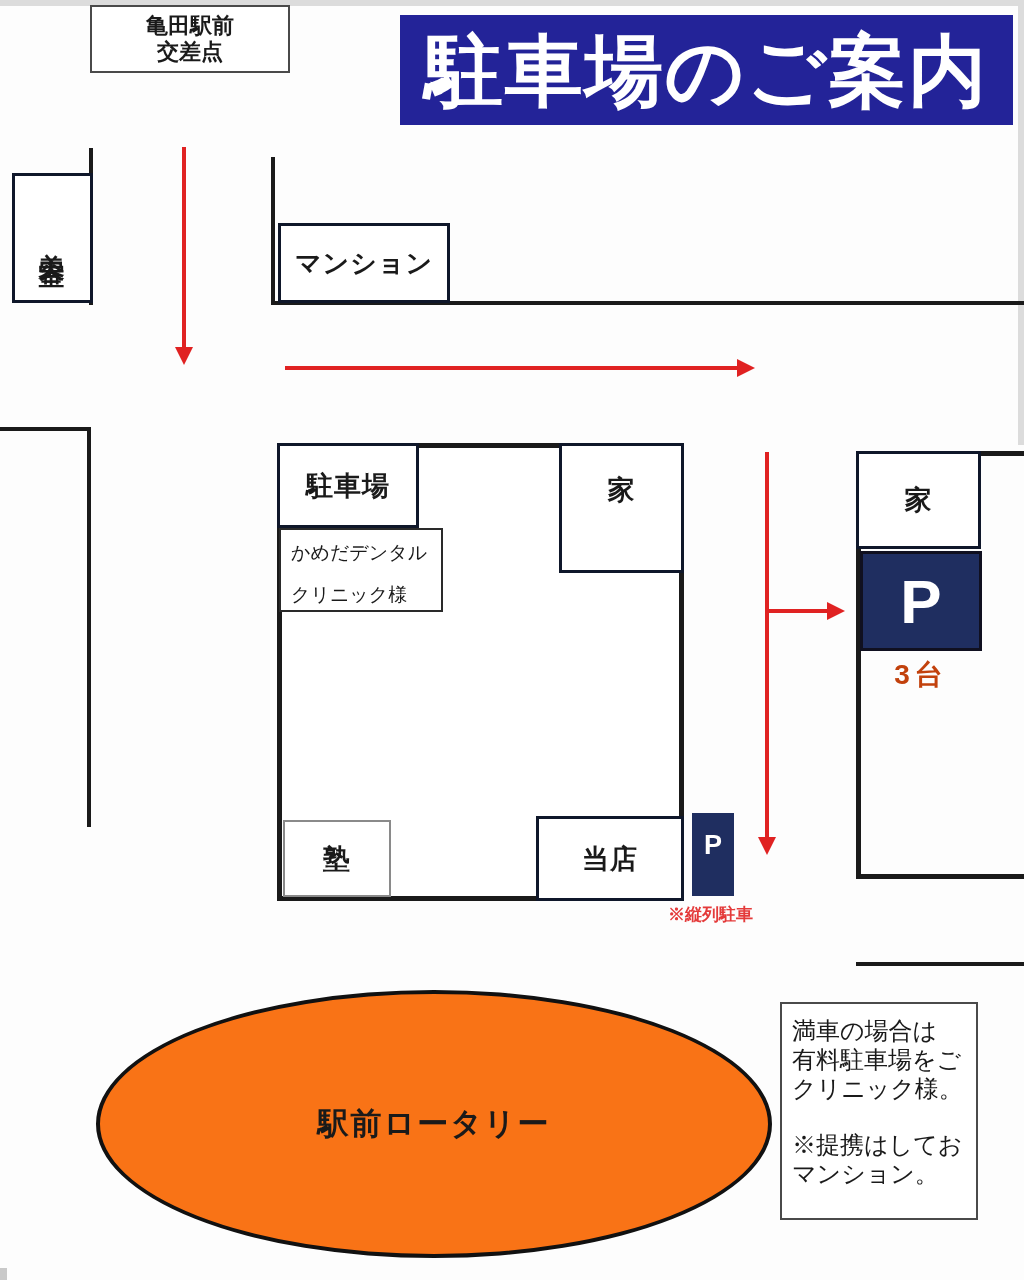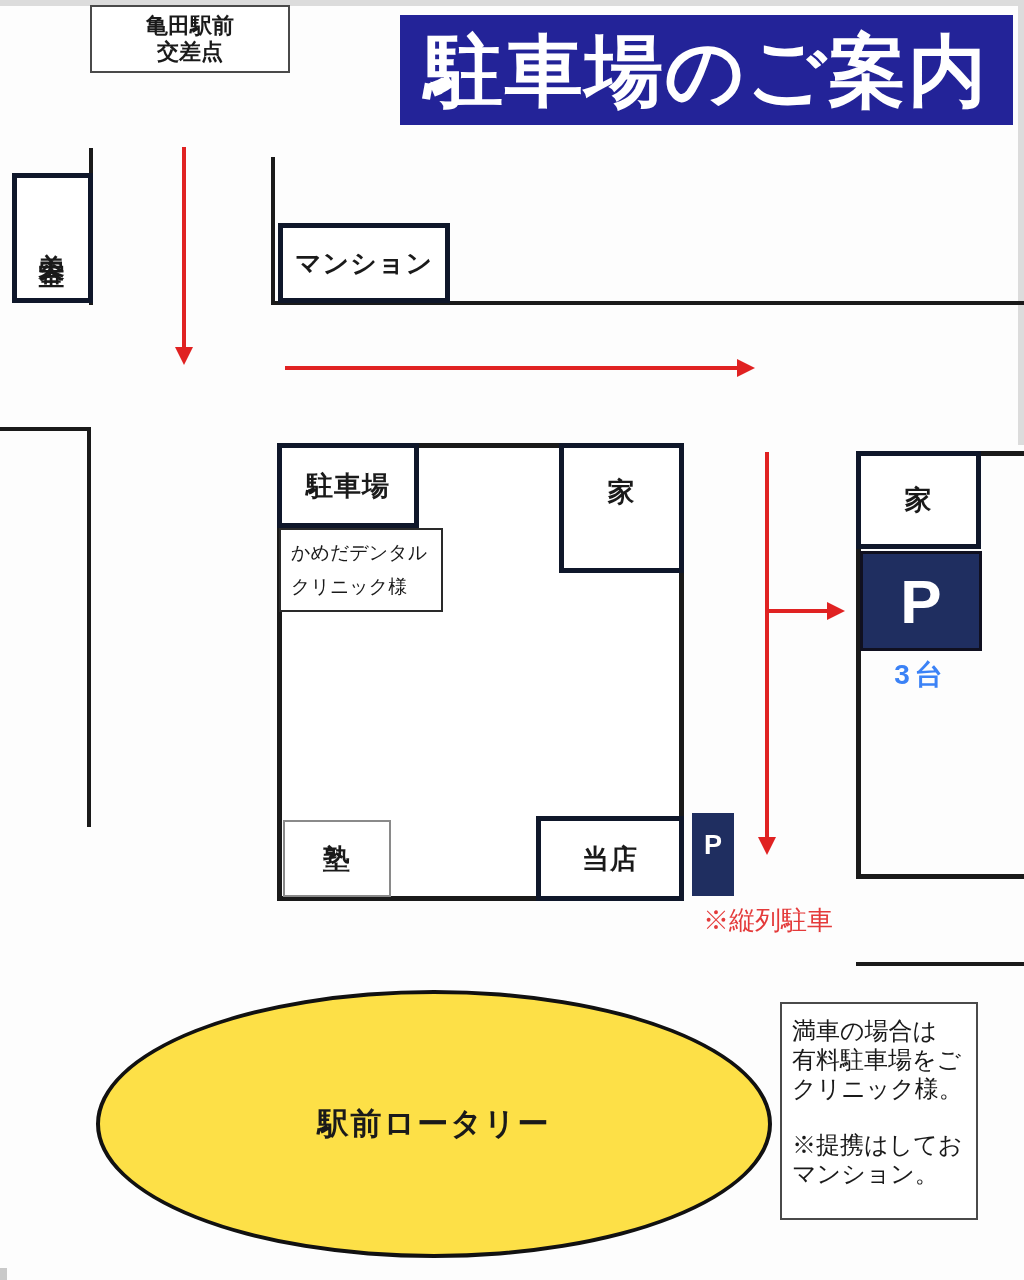--- a/index.html
+++ b/index.html
@@ -8,51 +8,51 @@
     background:#fdfdfd;
     font-family:"Liberation Sans", sans-serif;
     color:#1a1a1a;
   }
   .abs{position:absolute;box-sizing:border-box;}
   
   .line{position:absolute;background:#1a1a1a;}
   
   .bbox{position:absolute;box-sizing:border-box;background:#fff;
         display:flex;align-items:center;justify-content:center;}
-  .thick{border:5px solid #0f172a;}
+  .thick{border:3px solid #0f172a;}
   .lbl{font-weight:bold;font-size:27px;letter-spacing:1px;white-space:nowrap;}
   
   .kameda-box{left:90px;top:5px;width:200px;height:68px;border:2px solid #4a4a4a;
         flex-direction:column;line-height:26px;font-size:22px;font-weight:bold;text-align:center;}
   .banner{left:400px;top:15px;width:613px;height:110px;display:flex;align-items:center;justify-content:center;}
   .banner span{color:#fff;font-size:78px;font-weight:bold;letter-spacing:2px;white-space:nowrap;}
   .beauty{left:12px;top:173px;width:81px;height:130px;}
   .beauty span{writing-mode:vertical-rl;text-orientation:upright;font-size:26px;font-weight:bold;letter-spacing:4px;}
   .mansion{left:278px;top:223px;width:172px;height:80px;}
   .mansion span{font-size:26px;}
   .block{left:277px;top:443px;width:407px;height:458px;border:5px solid #1a1a1a;background:#fff;}
   .parking{left:277px;top:443px;width:142px;height:85px;}
   .dental{left:279px;top:528px;width:164px;height:84px;border:2px solid #2a2a2a;
         flex-direction:column;align-items:flex-start;justify-content:center;padding-left:10px;}
-  .dental div{font-size:19px;font-weight:500;line-height:34px;white-space:nowrap;}
+  .dental div{font-size:19px;font-weight:500;line-height:34px;white-space:nowrap;margin-top:8px;}
   .house-c{left:559px;top:443px;width:125px;height:130px;align-items:flex-start;}
   .house-c span{margin-top:26px;}
   .juku{left:283px;top:820px;width:108px;height:77px;border:2px solid #8a8a8a;}
   .store{left:536px;top:816px;width:148px;height:85px;}
   .house-r{left:856px;top:451px;width:125px;height:98px;}
   .pbig{left:860px;top:551px;width:122px;height:100px;border:3px solid #101020;
         display:flex;align-items:center;justify-content:center;}
   .pbig span{color:#fff;font-size:62px;font-weight:bold;}
   .cap3{left:860px;top:656px;width:122px;text-align:center;font-size:28px;font-weight:bold;letter-spacing:5px;}
   .psmall{left:692px;top:813px;width:42px;height:83px;
         display:flex;align-items:flex-start;justify-content:center;}
   .psmall span{color:#fff;font-size:27px;font-weight:bold;margin-top:17px;}
-  .tandem{left:703px;top:903px;width:140px;font-size:26px;font-weight:normal;white-space:nowrap;}
+  .tandem{left:668px;top:903px;width:140px;font-size:17px;font-weight:bold;white-space:nowrap;}
   .rotary{left:96px;top:990px;width:676px;height:268px;border:4px solid #111;border-radius:50%;
-        background:#fde047;display:flex;align-items:center;justify-content:center;}
+        background:#f97316;display:flex;align-items:center;justify-content:center;}
   .rotary span{font-size:31px;font-weight:bold;letter-spacing:2px;}
   .notice{left:780px;top:1002px;width:198px;height:218px;border:2px solid #4a4a4a;background:#fff;
         padding:12px 8px 0 10px;}
   .notice div{font-size:24px;line-height:29px;font-weight:500;white-space:nowrap;}
   .notice .gap{height:27px;}
   
   .rline{position:absolute;}
   .head-down{position:absolute;width:0;height:0;
       border-left:9px solid transparent;border-right:9px solid transparent;border-top:18px solid #e02222;}
   .head-right{position:absolute;width:0;height:0;
@@ -111,21 +111,21 @@
 <div class="bbox thick store">
   <span class="lbl">当店</span>
 </div>
 
 <div class="bbox thick house-r">
   <span class="lbl">家</span>
 </div>
 <div class="abs pbig" style="background-color: rgb(31, 46, 96);">
   <span>P</span>
 </div>
-<div class="abs cap3" style="color: #3b82f6;">3台</div>
+<div class="abs cap3" style="color: #c2410c;">3台</div>
 
 <div class="abs psmall" style="background-color: rgb(31, 46, 96);">
   <span>P</span>
 </div>
 <div class="abs tandem" style="color: rgb(228, 58, 58);">※縦列駐車</div>
 
 <div class="rline" style="left: 182px; top: 147px; width: 4px; height: 200px; background-color: rgb(224, 34, 34);"></div>
 <div class="head-down" style="left: 175px; top: 347px; border-top-color: rgb(224, 34, 34);"></div>
 
 <div class="rline" style="left: 285px; top: 366px; width: 452px; height: 4px; background-color: rgb(224, 34, 34);"></div>

